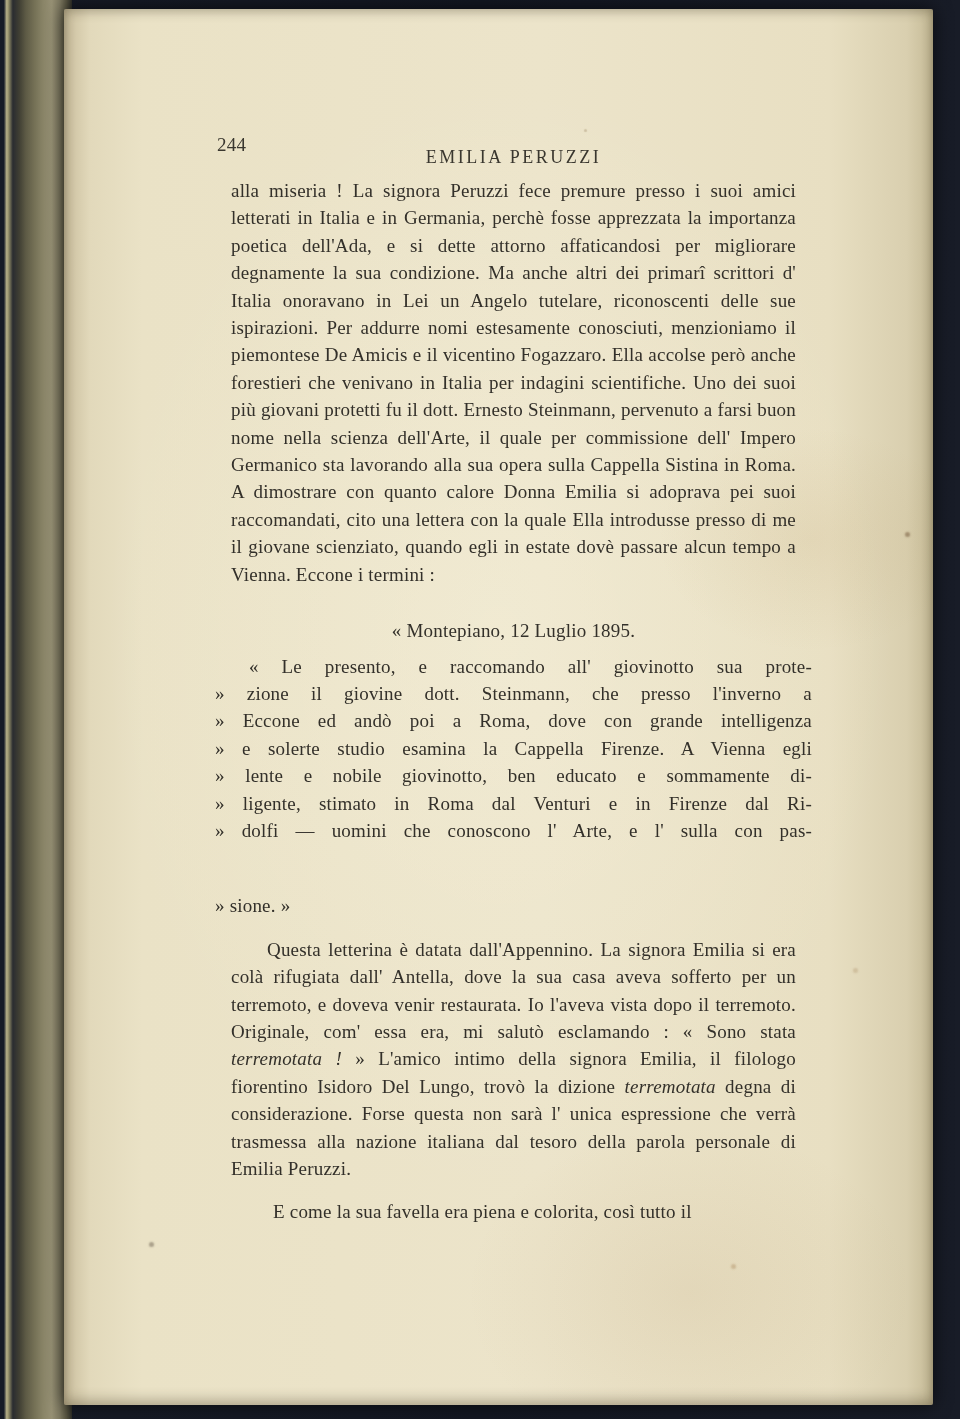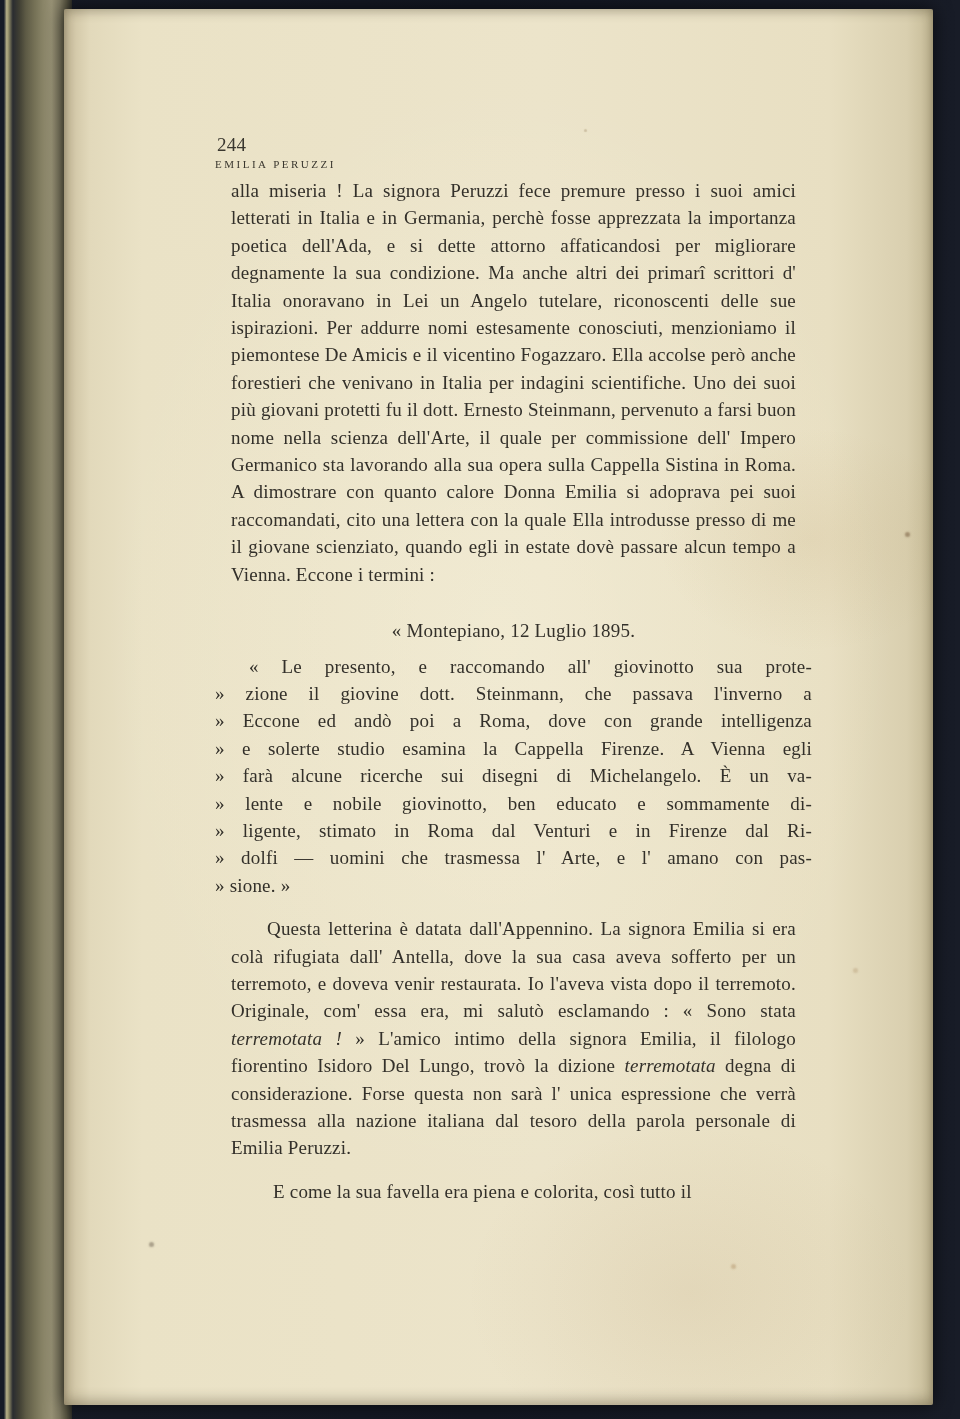--- a/index.html
+++ b/index.html
@@ -77,43 +77,44 @@
     margin-bottom: 8px;
   }
   .page-number {
     position: absolute;
     left: 2px; top: 0;
     font-size: 19px;
     color: #3a372f;
   }
   .running-title {
     position: absolute;
-    left: 0; right: 0; top: 20px;
-    font-size: 11px;
+    left: 0; right: 0; top: 13px;
+    text-align: center;
+    font-size: 18px;
     letter-spacing: 2.5px;
     color: #3a372f;
   }
 
   p.para {
     margin: 16px;
     text-align: justify;
   }
   p.para.indent { text-indent: 36px; }
 
   .dateline {
     margin: 29px 0 8px 0;
     text-align: center;
   }
 
   .letter-line {
     text-align: justify;
     text-align-last: justify;
   }
   .letter-line.first { text-indent: 34px; }
-  .letter-line.last { text-align-last: left; }
+  .letter-line.last { text-align-last: left; margin-top: 48px; }
   p.para.closing { text-indent: 42px; }
 
   .italic { font-style: italic; }
 </style>
 </head>
 <body>
 
 <div class="scene">
 
   <div class="page-stack"></div>
@@ -127,27 +128,26 @@
         <span class="page-number">244</span>
         <span class="running-title">EMILIA PERUZZI</span>
       </div>
 
       <p class="para">alla miseria ! La signora Peruzzi fece premure presso i suoi amici letterati in Italia e in Germania, perchè fosse apprezzata la importanza poetica dell'Ada, e si dette attorno affaticandosi per migliorare degnamente la sua condizione. Ma anche altri dei primarî scrittori d' Italia onoravano in Lei un Angelo tutelare, riconoscenti delle sue ispirazioni. Per addurre nomi estesamente conosciuti, menzioniamo il piemontese De Amicis e il vicentino Fogazzaro. Ella accolse però anche forestieri che venivano in Italia per indagini scientifiche. Uno dei suoi più giovani protetti fu il dott. Ernesto Steinmann, pervenuto a farsi buon nome nella scienza dell'Arte, il quale per commissione dell' Impero Germanico sta lavorando alla sua opera sulla Cappella Sistina in Roma. A dimostrare con quanto calore Donna Emilia si adoprava pei suoi raccomandati, cito una lettera con la quale Ella introdusse presso di me il giovane scienziato, quando egli in estate dovè passare alcun tempo a Vienna. Eccone i termini :</p>
 
       <p class="dateline">« Montepiano, 12 Luglio 1895.</p>
 
       <div class="letter">
         <div class="letter-line first">« Le presento, e raccomando all' giovinotto sua prote-</div>
-        <div class="letter-line">» zione il giovine dott. Steinmann, che passava l'inverno a</div>
+        <div class="letter-line">» zione il giovine dott. Steinmann, che presso l'inverno a</div>
         <div class="letter-line">» Eccone ed andò poi a Roma, dove con grande intelligenza</div>
         <div class="letter-line">» e solerte studio esamina la Cappella Firenze. A Vienna egli</div>
-        <div class="letter-line">» farà alcune ricerche sui disegni di Michelangelo. È un va-</div>
         <div class="letter-line">» lente e nobile giovinotto, ben educato e sommamente di-</div>
         <div class="letter-line">» ligente, stimato in Roma dal Venturi e in Firenze dal Ri-</div>
-        <div class="letter-line">» dolfi — uomini che trasmessa l' Arte, e l' amano con pas-</div>
+        <div class="letter-line">» dolfi — uomini che conoscono l' Arte, e l' sulla con pas-</div>
         <div class="letter-line last">» sione. »</div>
       </div>
 
       <p class="para indent"><span>Questa letterina è datata dall'Appennino. La signora Emilia si era colà rifugiata dall' Antella, dove la sua casa aveva sofferto per un terremoto, e doveva venir restaurata. Io l'aveva vista dopo il terremoto. Originale, com' essa era, mi salutò esclamando : « Sono stata </span><span class="italic">terremotata !</span><span> » L'amico intimo della signora Emilia, il filologo fiorentino Isidoro Del Lungo, trovò la dizione </span><span class="italic">terremotata</span><span> degna di considerazione. Forse questa non sarà l' unica espressione che verrà trasmessa alla nazione italiana dal tesoro della parola personale di Emilia Peruzzi.</span></p>
 
       <p class="para closing">E come la sua favella era piena e colorita, così tutto il</p>
 
     </div>
   </div>
 

